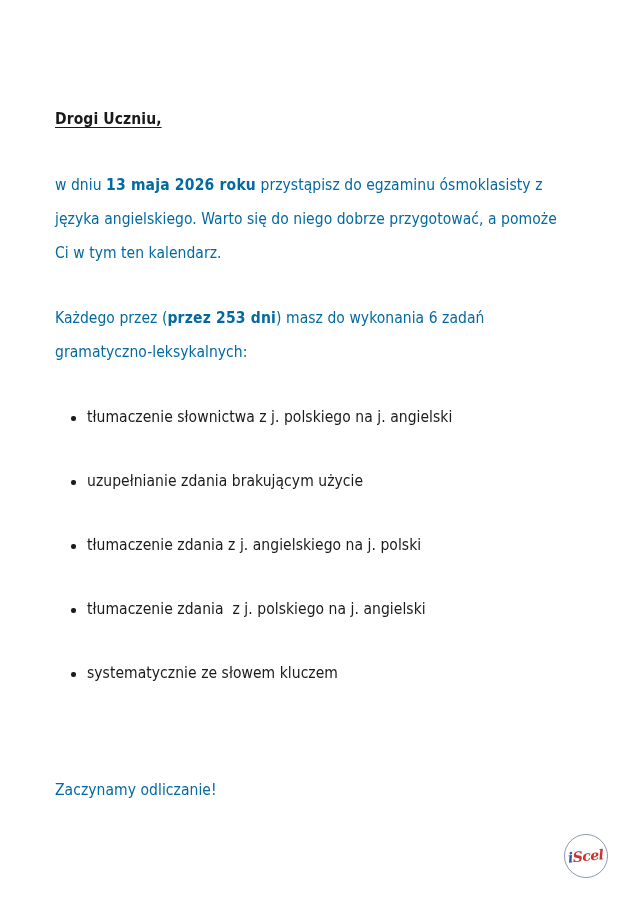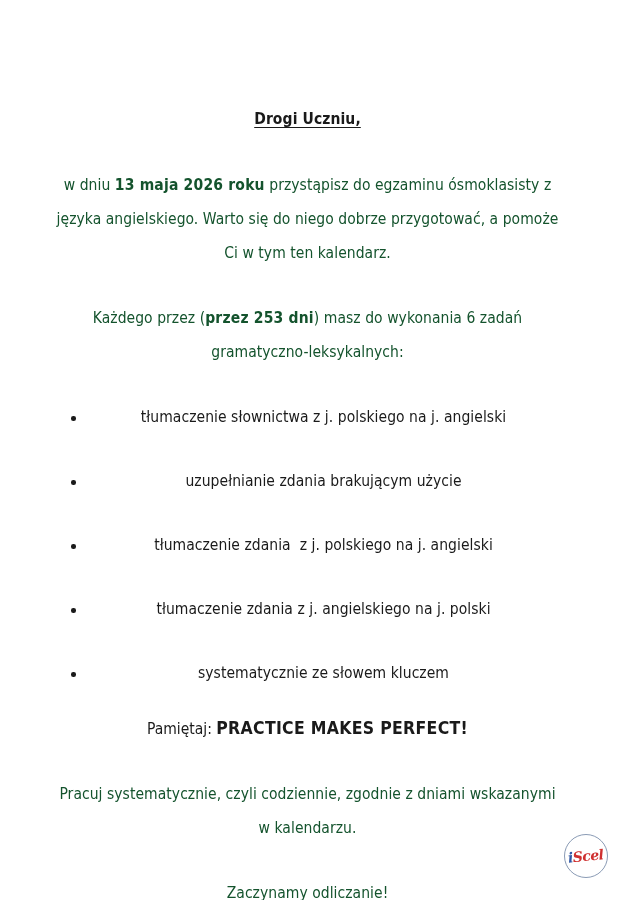--- a/index.html
+++ b/index.html
@@ -15,21 +15,20 @@
     color: #1a1a1a;
     -webkit-font-smoothing: antialiased;
     overflow: hidden;
     position: relative;
   }
 
   .page {
     position: absolute;
     inset: 0;
     background: #ffffff;
-    text-align: center;
   }
 
   .content {
     position: absolute;
     left: 55px;
     top: 108px;
     width: 505px;
   }
 
   
@@ -46,21 +45,21 @@
     text-underline-offset: 3px;
     text-decoration-thickness: 1.4px;
   }
 
   
   .para {
     font-size: 15.5px;
     line-height: 34px;
     letter-spacing: 0.05px;
     margin: 0;
-    color: #14532d;
+    color: #0369a1;
   }
   .para b,
   .para strong {
     font-weight: 700;
     letter-spacing: 0.2px;
   }
 
   .gap-lg { height: 37px; }
   .gap-md { height: 31px; }
   .gap-sm { height: 22px; }
@@ -144,32 +143,30 @@
 
     <p class="para"><span>w dniu </span><b>13 maja 2026 roku</b><span> przystąpisz do egzaminu ósmoklasisty z języka angielskiego. Warto się do niego dobrze przygotować, a pomoże Ci w tym ten kalendarz.</span></p>
 
     <div class="gap-md"></div>
 
     <p class="para"><span>Każdego przez (</span><b>przez 253 dni</b><span>) masz do wykonania 6 zadań gramatyczno-leksykalnych:</span></p>
 
     <ul class="bullets">
       <li><span>tłumaczenie słownictwa z j. polskiego na j. angielski</span></li>
       <li><span>uzupełnianie zdania brakującym użycie</span></li>
+      <li><span>tłumaczenie zdania z j. angielskiego na j. polski</span></li>
       <li><span>tłumaczenie zdania  z j. polskiego na j. angielski</span></li>
-      <li><span>tłumaczenie zdania z j. angielskiego na j. polski</span></li>
       <li><span>systematycznie ze słowem kluczem</span></li>
     </ul>
 
     <div class="gap-sm"></div>
 
-    <p class="remember"><span>Pamiętaj: </span><span class="shout">PRACTICE MAKES PERFECT!</span></p>
 
     <div class="gap-md"></div>
 
-    <p class="para">Pracuj systematycznie, czyli codziennie, zgodnie z dniami wskazanymi w kalendarzu.</p>
 
     <div class="gap-md"></div>
 
     <p class="para">Zaczynamy odliczanie!</p>
 
   </div>
 
   <div class="logo">
     <span class="logo-mark"><span class="c1">i</span><span class="c2">Scel</span></span>
   </div>

